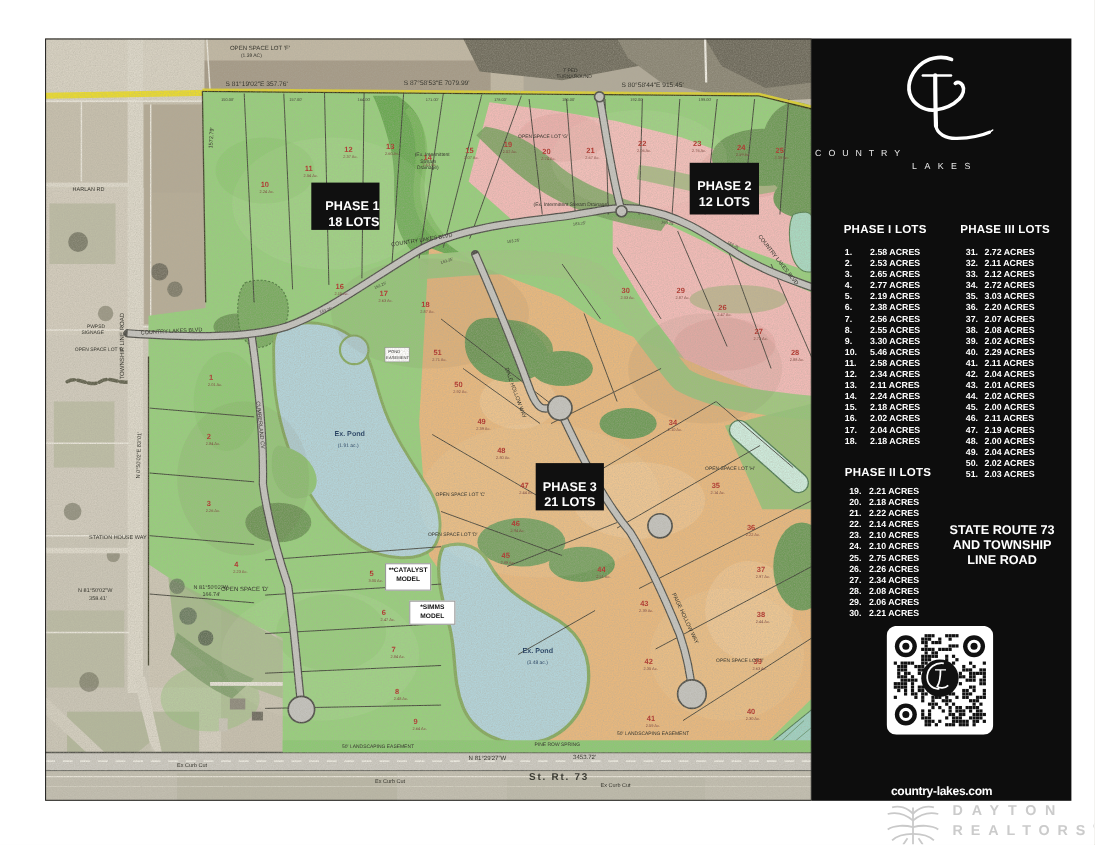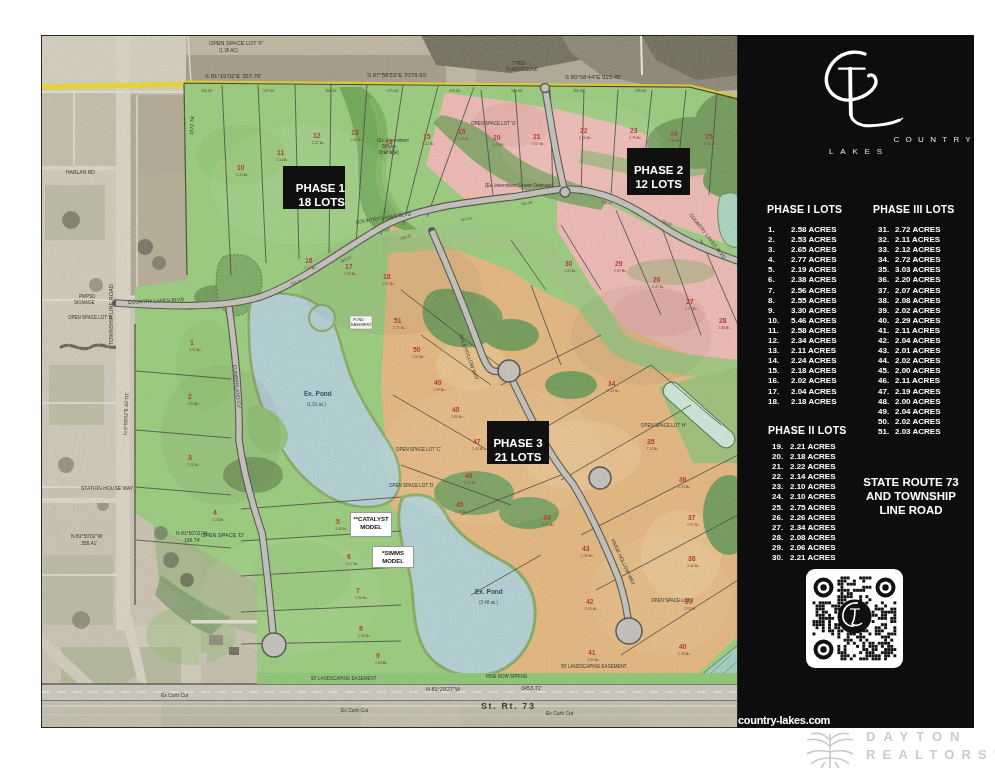--- a/index.html
+++ b/index.html
@@ -490,21 +490,21 @@
 
     <svg style="position:absolute;left:85px;top:14px;" width="82" height="80" viewBox="0 0 82 80">
       <g stroke="#fff" fill="none" stroke-linecap="round">
         <path d="M42,5 C35,2 24,2.5 16,8 C6,15 1.5,27 4,36 C7,46 17,52 27,51 C36,50 44,46 49,41 C52.5,37 54,32 52,28.5 C50.3,25.8 47.5,25.2 45.5,26.8" stroke-width="3.4"></path>
         <path d="M16,19.6 L41.5,19.6" stroke-width="2.4"></path>
         <path d="M27.2,19.6 C27.2,40 27.6,55 27.9,65.5" stroke-width="3.8"></path>
         <path d="M27.9,65.5 C28.6,72.5 37,77.2 47,76.8 C58,76.4 69,74.5 76.5,71.2" stroke-width="3"></path>
         <path d="M71,73.2 C75,72 78,70.6 79.5,69.2" stroke-width="1.3"></path>
       </g>
     </svg>
-    <div style="position:absolute;left:3px;top:100px;width:236px;text-align:right;font-size:8px;letter-spacing:6.3px;color:#e8e8e8;">COUNTRY</div>
+    <div style="position:absolute;left:3px;top:100px;width:236px;text-align:left;font-size:8px;letter-spacing:6.3px;color:#e8e8e8;">COUNTRY</div>
 
     <div style="position:absolute;left:3px;top:112px;width:236px;text-align:center;font-size:8px;letter-spacing:6.8px;color:#e8e8e8;">LAKES</div>
 
 
     <div class="ph-h" style="position:absolute;left:29px;top:168px;">PHASE I LOTS</div>
 
     <div class="ph-h" style="position:absolute;left:135px;top:168px;">PHASE III LOTS</div>
 
     <div id="l1" style="position:absolute;left:30px;top:190px;">
         <div class="row">
@@ -966,21 +966,21 @@
         <circle cx="42" cy="40" r="17"></circle>
       </g>
       <g stroke="#fff" fill="none">
         <path d="M52,34 C44,33 38,38 37,45 C36,53 42,58 48,57" stroke-width="1.6"></path>
         <path d="M44,40 L54,40" stroke-width="1.2"></path>
         <path d="M49,40 C49,48 48,52 46,55 C48,57 53,57 56,54" stroke-width="1.6"></path>
       </g>
     </svg>
 
 
-    <div style="position:absolute;left:0;top:679px;width:236px;font-weight:bold;font-size:11px;letter-spacing:-.3px;">country-lakes.com</div>
+    <div style="position:absolute;left:0;top:679px;width:236px;text-align:center;font-weight:bold;font-size:11px;letter-spacing:-.3px;">country-lakes.com</div>
   </div>
 
   <div style="position:absolute;left:795px;top:726px;width:200px;height:42px;color:#cbcbcb;overflow:hidden;">
     <svg style="position:absolute;left:0;top:0;" width="70" height="42" viewBox="0 0 62 42">
       <g stroke="#c9c9c9" stroke-width="1.6" fill="none">
         <line x1="31" y1="42" x2="31" y2="8"></line>
         <path d="M31,20 C24,14 16,12 8,14 M31,20 C38,14 46,12 54,14"></path>
         <path d="M31,14 C26,8 18,6 12,8 M31,14 C36,8 44,6 50,8"></path>
         <path d="M31,26 C24,24 14,24 8,28 M31,26 C38,24 48,24 54,28"></path>
         <path d="M31,32 C24,32 16,34 12,38 M31,32 C38,32 46,34 50,38"></path>

